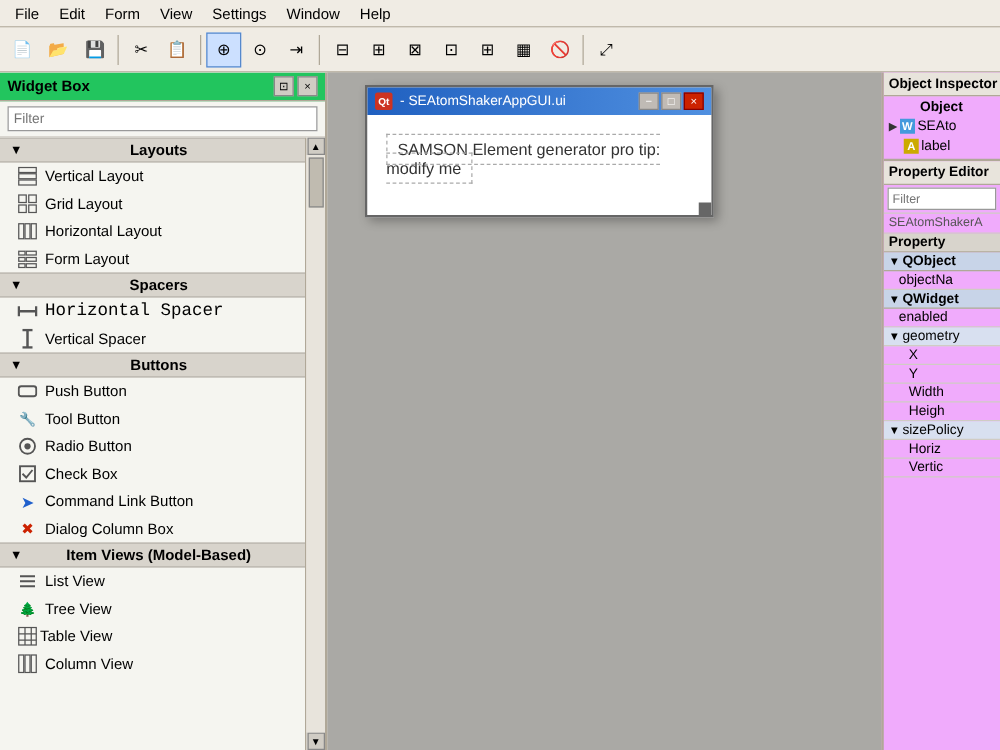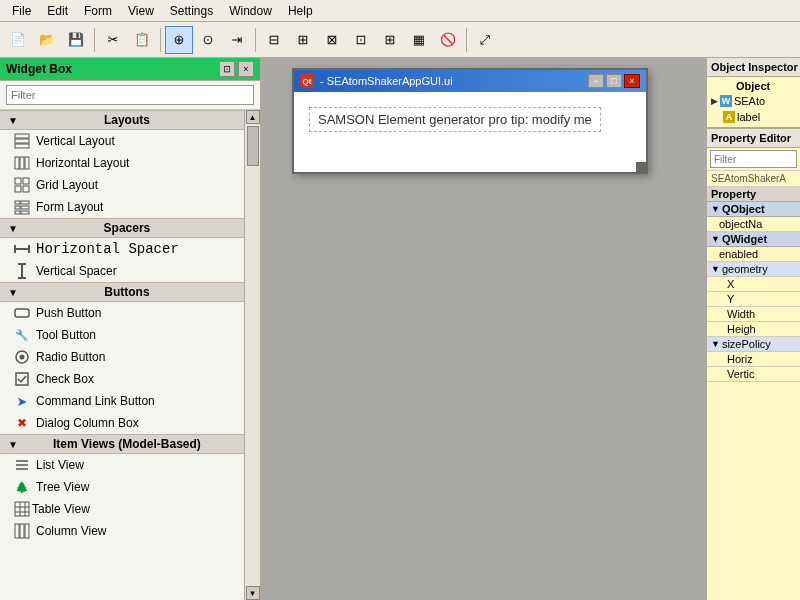--- a/index.html
+++ b/index.html
@@ -74,37 +74,37 @@
                 <rect x="1" y="1" width="14" height="4" fill="none" stroke="#555" stroke-width="1"></rect>
                 <rect x="1" y="6" width="14" height="4" fill="none" stroke="#555" stroke-width="1"></rect>
                 <rect x="1" y="11" width="14" height="4" fill="none" stroke="#555" stroke-width="1"></rect>
               </svg>
           </span>
           <span>Vertical Layout</span>
         </div>
         <div style="padding:3px 8px 3px 14px;display:flex;align-items:center;gap:6px;cursor:pointer;font-size:12px;">
           <span style="width:16px;height:16px;display:flex;align-items:center;justify-content:center;">
             <svg width="16" height="16" viewBox="0 0 16 16">
-                <rect x="1" y="2" width="4" height="12" fill="none" stroke="#555" stroke-width="1"></rect>
-                <rect x="6" y="2" width="4" height="12" fill="none" stroke="#555" stroke-width="1"></rect>
-                <rect x="11" y="2" width="4" height="12" fill="none" stroke="#555" stroke-width="1"></rect>
-              </svg>
-          </span>
-          <span>Horizontal Layout</span>
-        </div>
-        <div style="padding:3px 8px 3px 14px;display:flex;align-items:center;gap:6px;cursor:pointer;font-size:12px;">
-          <span style="width:16px;height:16px;display:flex;align-items:center;justify-content:center;">
-            <svg width="16" height="16" viewBox="0 0 16 16">
                 <rect x="1" y="1" width="6" height="6" fill="none" stroke="#555" stroke-width="1"></rect>
                 <rect x="9" y="1" width="6" height="6" fill="none" stroke="#555" stroke-width="1"></rect>
                 <rect x="1" y="9" width="6" height="6" fill="none" stroke="#555" stroke-width="1"></rect>
                 <rect x="9" y="9" width="6" height="6" fill="none" stroke="#555" stroke-width="1"></rect>
               </svg>
           </span>
           <span>Grid Layout</span>
+        </div>
+        <div style="padding:3px 8px 3px 14px;display:flex;align-items:center;gap:6px;cursor:pointer;font-size:12px;">
+          <span style="width:16px;height:16px;display:flex;align-items:center;justify-content:center;">
+            <svg width="16" height="16" viewBox="0 0 16 16">
+                <rect x="1" y="2" width="4" height="12" fill="none" stroke="#555" stroke-width="1"></rect>
+                <rect x="6" y="2" width="4" height="12" fill="none" stroke="#555" stroke-width="1"></rect>
+                <rect x="11" y="2" width="4" height="12" fill="none" stroke="#555" stroke-width="1"></rect>
+              </svg>
+          </span>
+          <span>Horizontal Layout</span>
         </div>
         <div style="padding:3px 8px 3px 14px;display:flex;align-items:center;gap:6px;cursor:pointer;font-size:12px;">
           <span style="width:16px;height:16px;display:flex;align-items:center;justify-content:center;">
             <svg width="16" height="16" viewBox="0 0 16 16">
                 <rect x="1" y="2" width="5" height="3" fill="none" stroke="#555" stroke-width="1"></rect>
                 <rect x="7" y="2" width="8" height="3" fill="none" stroke="#555" stroke-width="1"></rect>
                 <rect x="1" y="7" width="5" height="3" fill="none" stroke="#555" stroke-width="1"></rect>
                 <rect x="7" y="7" width="8" height="3" fill="none" stroke="#555" stroke-width="1"></rect>
                 <rect x="1" y="12" width="5" height="3" fill="none" stroke="#555" stroke-width="1"></rect>
                 <rect x="7" y="12" width="8" height="3" fill="none" stroke="#555" stroke-width="1"></rect>
@@ -229,21 +229,21 @@
         <div style="flex:1;background:#e8e4dc;width:100%;position:relative;">
           <div style="width:12px;height:40px;background:#c0bbb0;margin:2px auto;border:1px solid #888;"></div>
         </div>
         <div style="width:14px;height:14px;background:#d0ccc4;border:1px solid #888;display:flex;align-items:center;justify-content:center;font-size:8px;cursor:pointer;flex-shrink:0;">▼</div>
       </div>
     </div>
   </div>
 
   <div style="flex:1;background:#aaa9a5;position:relative;overflow:hidden;">
 
-    <div style="position:absolute;top:10px;left:30px;width:356px;background:white;border:2px solid #666;box-shadow:3px 3px 8px rgba(0,0,0,0.3);">
+    <div style="position:absolute;top:10px;left:30px;width:279px;background:white;border:2px solid #666;box-shadow:3px 3px 8px rgba(0,0,0,0.3);">
 
       <div style="background:linear-gradient(to right,#2060c0,#5090e0);color:white;padding:2px 6px;display:flex;align-items:center;justify-content:space-between;height:22px;">
         <div style="display:flex;align-items:center;gap:6px;">
           <div style="width:14px;height:14px;background:#cc3322;border-radius:2px;display:flex;align-items:center;justify-content:center;color:white;font-size:8px;font-weight:bold;">Qt</div>
           <span style="font-size:11px;">- SEAtomShakerAppGUI.ui</span>
         </div>
         <div style="display:flex;gap:2px;">
           <div style="width:16px;height:14px;background:#c0bbb5;border:1px solid #888;display:flex;align-items:center;justify-content:center;font-size:9px;cursor:pointer;">−</div>
           <div style="width:16px;height:14px;background:#c0bbb5;border:1px solid #888;display:flex;align-items:center;justify-content:center;font-size:9px;cursor:pointer;">□</div>
           <div style="width:16px;height:14px;background:#cc2200;color:white;border:1px solid #880000;display:flex;align-items:center;justify-content:center;font-size:9px;cursor:pointer;">×</div>
@@ -252,21 +252,21 @@
 
       <div style="padding:20px 15px;min-height:80px;background:white;position:relative;">
         <span style="font-size:13px;color:#333;border:1px dashed #aaa;padding:4px 8px;">SAMSON Element generator pro tip: modify me</span>
         
         <div style="position:absolute;bottom:0;right:0;width:10px;height:10px;background:#666;cursor:se-resize;"></div>
       </div>
     </div>
 
   </div>
 
-  <div style="width:95px;background:#fef9c3;border-left:2px solid #b0a898;display:flex;flex-direction:column;overflow:hidden;">
+  <div style="width:95px;background:#f0abfc;border-left:2px solid #b0a898;display:flex;flex-direction:column;overflow:hidden;">
 
     <div style="background:#e8e4dc;border-bottom:1px solid #b0a898;padding:3px 4px;font-weight:bold;font-size:11px;white-space:nowrap;overflow:hidden;">Object Inspector</div>
     <div style="padding:2px 0;border-bottom:2px solid #b0a898;">
       <div style="font-weight:bold;font-size:11px;padding:1px 4px;margin-left:25px;">Object</div>
       <div style="padding:2px 4px;font-size:11px;display:flex;align-items:center;gap:2px;">
         <span style="font-size:9px;color:#333;">▶</span>
         <span style="width:12px;height:12px;background:#4499dd;display:inline-block;font-size:9px;text-align:center;line-height:12px;color:white;font-weight:bold;">W</span>
         <span style="font-size:11px;overflow:hidden;white-space:nowrap;">SEAto</span>
       </div>
       <div style="padding:2px 4px 2px 16px;font-size:11px;display:flex;align-items:center;gap:2px;">

